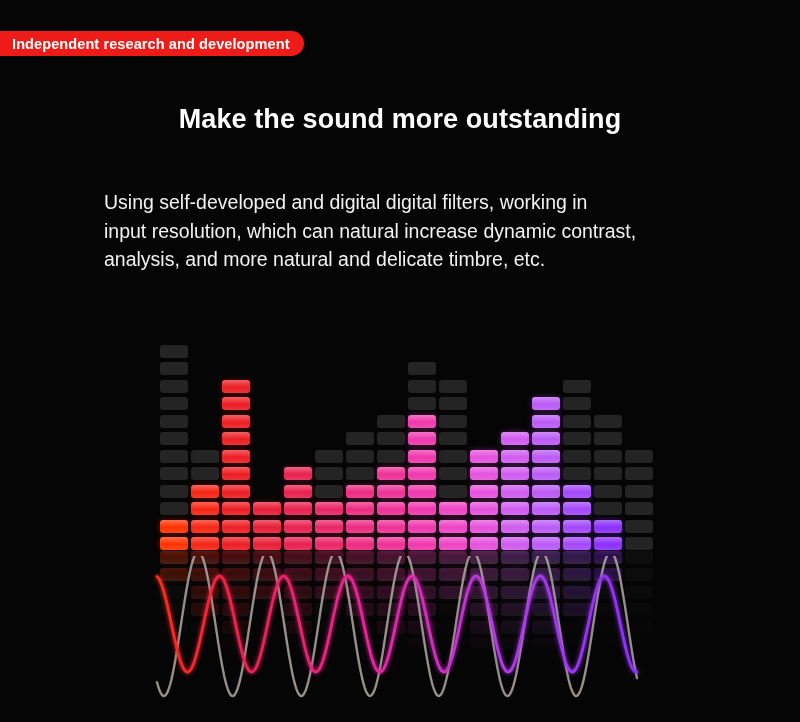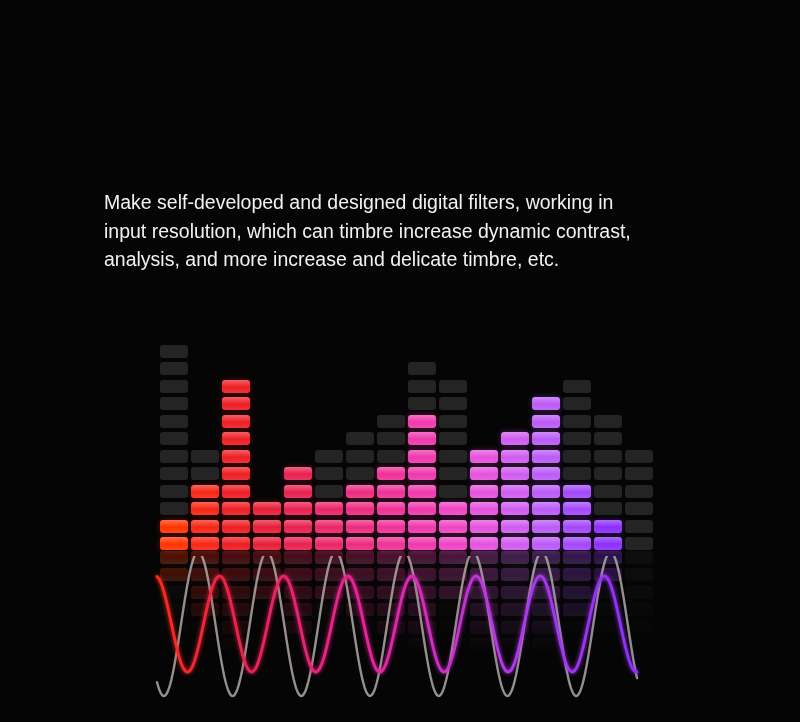--- a/index.html
+++ b/index.html
@@ -118,28 +118,32 @@
     width: 530px;
     height: 160px;
   }
   #wave-svg { display: block; }
 </style>
 </head>
 <body>
 
 <div id="page">
 
+  <div class="badge">
+    <span>Independent research and development</span>
+  </div>
 
   <div class="headings">
+    <div class="heading-line">Make the sound more outstanding</div>
   </div>
 
   <div class="paragraph">
-    <div class="paragraph-line">Make self-developed and designed digital filters, working in</div>
-    <div class="paragraph-line">input resolution, which can timbre increase dynamic contrast,</div>
-    <div class="paragraph-line">analysis, and more increase and delicate timbre, etc.</div>
+    <div class="paragraph-line">Using self-developed and digital digital filters, working in</div>
+    <div class="paragraph-line">input resolution, which can natural increase dynamic contrast,</div>
+    <div class="paragraph-line">analysis, and more natural and delicate timbre, etc.</div>
   </div>
 
   <div id="eq-reflect">
       <div class="eq-col" style="left: 0px;">
         <div class="eq-seg" style="bottom: 0px; top: auto; background: linear-gradient(rgb(255, 112, 77) 0%, rgb(255, 51, 0) 55%, rgb(255, 71, 26) 100%); box-shadow: rgba(255, 51, 0, 0.333) 0px 0px 6px;"></div>
         <div class="eq-seg" style="bottom: 17.5px; top: auto; background: linear-gradient(rgb(255, 112, 77) 0%, rgb(255, 51, 0) 55%, rgb(255, 71, 26) 100%); box-shadow: rgba(255, 51, 0, 0.333) 0px 0px 6px;"></div>
         <div class="eq-seg off" style="bottom: 35px; top: auto;"></div>
         <div class="eq-seg off" style="bottom: 52.5px; top: auto;"></div>
         <div class="eq-seg off" style="bottom: 70px; top: auto;"></div>
         <div class="eq-seg off" style="bottom: 87.5px; top: auto;"></div>

